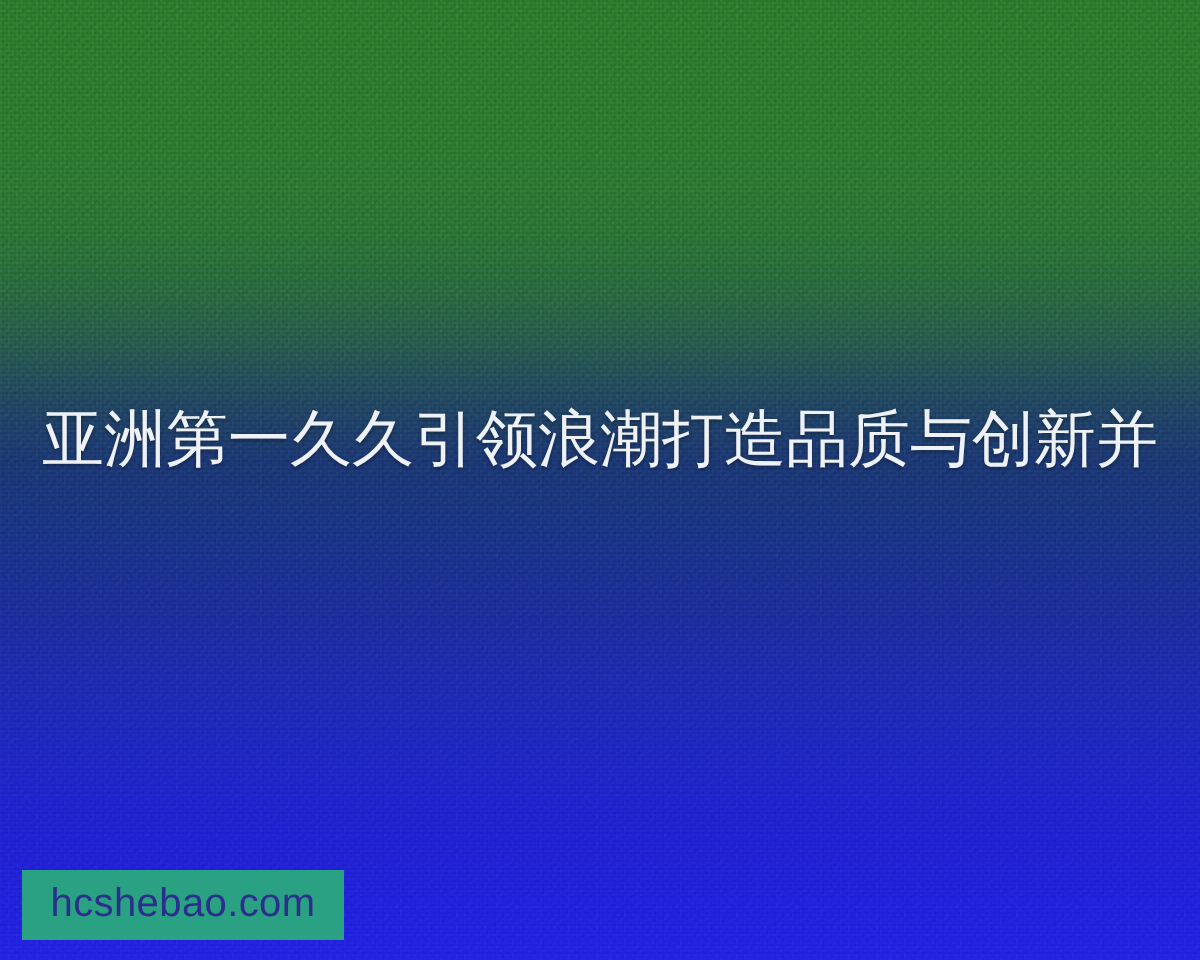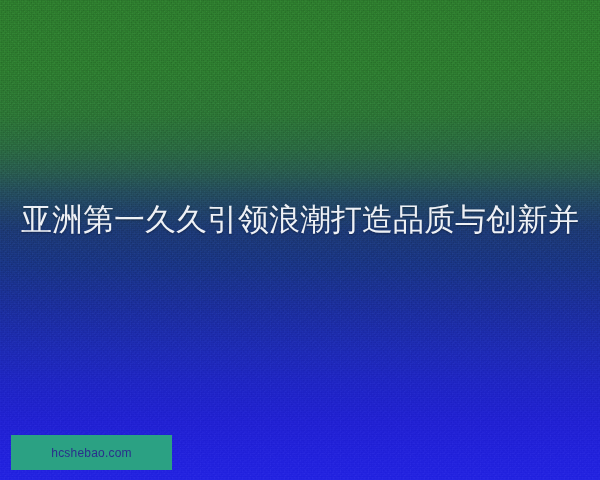--- a/index.html
+++ b/index.html
@@ -90,21 +90,21 @@
     top: 435px;
     width: 161px;
     height: 35px;
     background: #2ba183;
     display: flex;
     align-items: center;
     justify-content: center;
   }
   .watermark-text {
     color: #2a2f8c;
-    font-size: 12px;
+    font-size: 20px;
     letter-spacing: 0.2px;
     font-weight: 400;
   }
 </style>
 </head>
 <body>
 
 <div id="stage">
 
   <div class="bg-gradient"></div>

